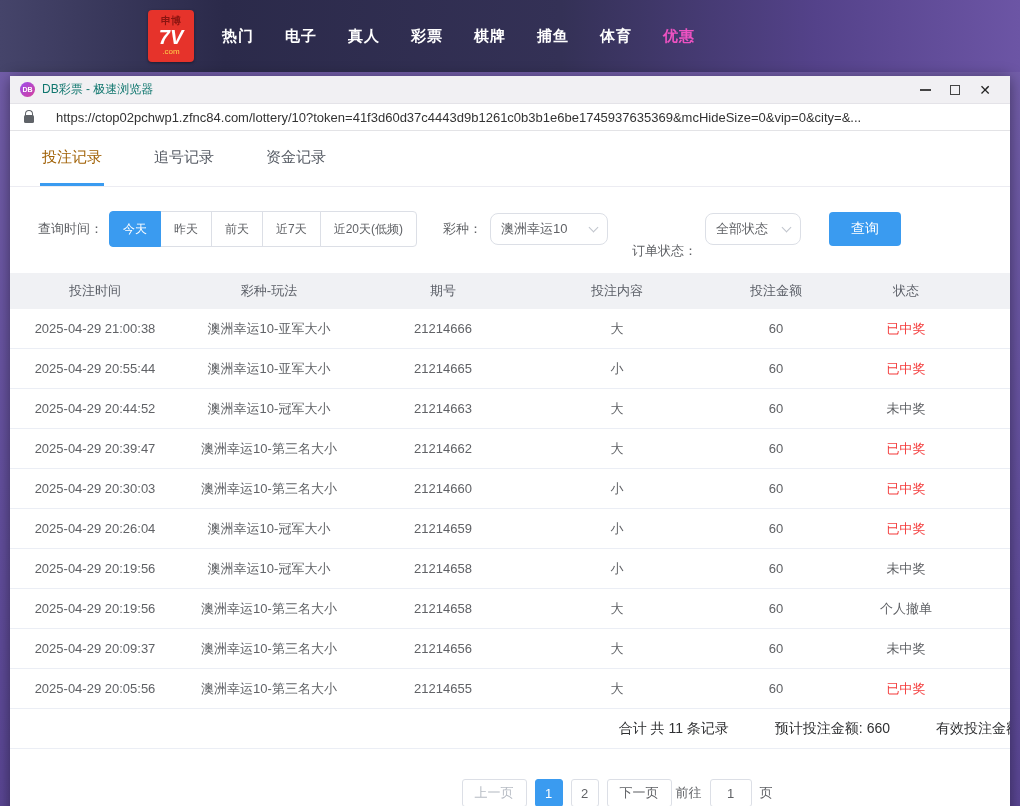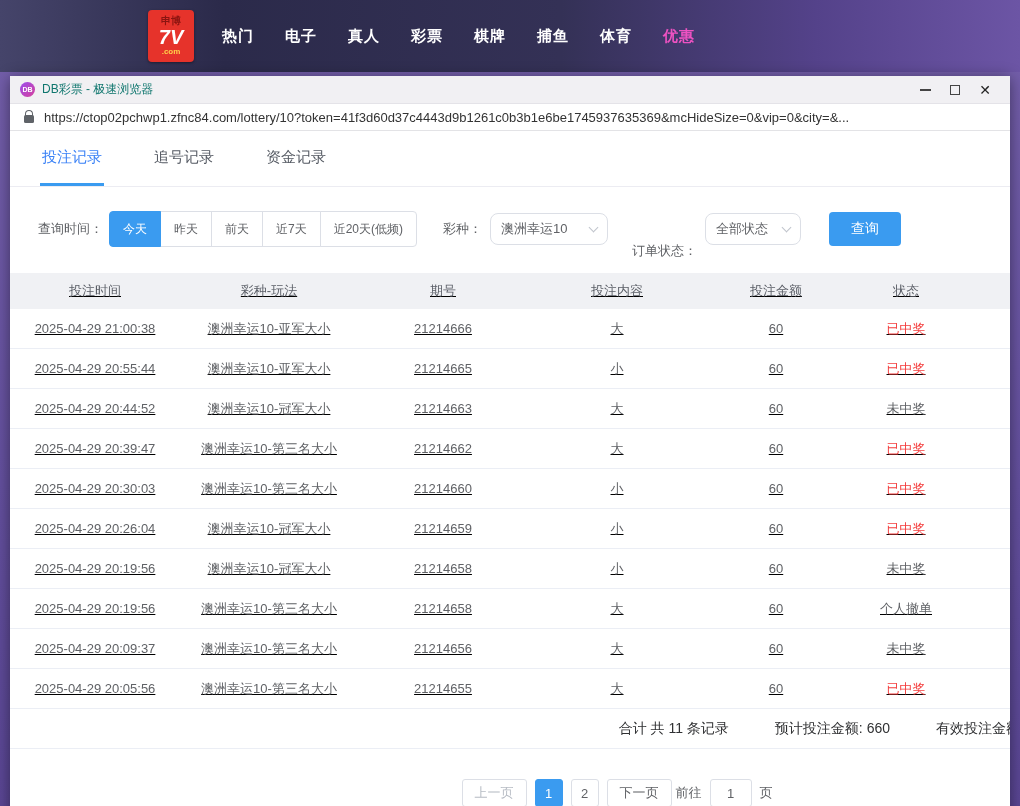--- a/index.html
+++ b/index.html
@@ -16,21 +16,21 @@
     background:linear-gradient(90deg,#45446a 0%,#2b2a4a 22%,#343156 55%,#54428a 80%,#6c55a5 100%);
     display:flex; align-items:center;
   }
   .logo {
     margin-left:148px; width:46px; height:52px; background:#e6332b; border-radius:4px;
     display:flex; flex-direction:column; align-items:center; justify-content:center;
     line-height:1; box-shadow:0 1px 3px rgba(0,0,0,.4);
   }
   .logo .lg-top { font-size:10px; font-weight:bold; color:#8a1410; }
   .logo .lg-main { font-size:20px; font-weight:900; font-style:italic; color:#fff; margin:1px 0; }
-  .logo .lg-sub { font-size:8px; font-weight:bold; color:#ffd24a; }
+  .logo .lg-sub { font-size:8px; font-weight:normal; color:#ffd24a; }
   .nav-items { display:flex; margin-left:28px; }
   .nav-item {
     color:#fff; font-size:15px; font-weight:bold; letter-spacing:1px;
     margin-right:31px; padding:6px 0; cursor:pointer; white-space:nowrap;
   }
   .nav-item.hl { color:#ee52c2; }
 
   
   .window {
     position:absolute; left:10px; top:76px; width:1000px; height:744px;
@@ -49,36 +49,36 @@
   }
   .win-title { font-size:12px; color:#0f766e; }
   .win-controls { margin-left:auto; display:flex; align-items:center; }
   .win-btn { width:30px; height:22px; display:flex; align-items:center; justify-content:center; cursor:pointer; }
   .ic-min { width:11px; height:2px; background:#444; }
   .ic-max { width:10px; height:10px; border:1.4px solid #444; }
   .ic-close { font-size:14px; color:#222; line-height:1; }
 
   .urlbar {
     height:27px; background:#fff; border-bottom:1px solid #e3e3e6;
-    display:flex; align-items:center; padding:0 12px; flex:none;
+    display:flex; align-items:center; padding:0 12px; flex:none;gap:12px;
   }
   .lock { position:relative; width:10px; height:8px; background:#5f6368; border-radius:1.5px; margin:3px 10px 0 2px; flex:none; }
   .lock::before { content:""; position:absolute; left:1px; top:-5px; width:6px; height:6px;
     border:1.5px solid #5f6368; border-bottom:none; border-radius:4px 4px 0 0; }
   .url-text { font-size:13px; color:#333; white-space:nowrap; overflow:hidden; }
 
   .content { flex:1; background:#fff; overflow:hidden; position:relative; }
 
   
   .tabs { display:flex; height:56px; border-bottom:1px solid #ececf2; padding-left:30px; }
   .tab {
     display:flex; align-items:center; font-size:15px; color:#555a63;
     margin-right:48px; border-bottom:3px solid transparent; padding:0 2px; cursor:pointer;
   }
-  .tab.active { color:#3b82f6; border-bottom-color:#3a9bf0; }
+  .tab.active { color:#a16207; border-bottom-color:#3a9bf0; }
 
   
   .filters { display:flex; align-items:center; margin:24px 0 0 28px; font-size:13px; color:#606266; height:36px; }
   .f-label { white-space:nowrap; }
   .btn-group { display:flex; margin-left:6px; }
   .time-btn {
     height:36px; padding:0 13px; background:#fff; border:1px solid #dcdfe6;
     color:#606266; font-size:12px; margin-left:-1px; cursor:pointer;
     font-family:inherit; position:relative;
   }
@@ -95,21 +95,21 @@
   .chevron { width:7px; height:7px; border-right:1.5px solid #c0c4cc; border-bottom:1.5px solid #c0c4cc;
     transform:rotate(45deg); margin-top:-4px; flex:none; }
   .ml26 { margin-left:26px; }
   .ml24 { margin-left:24px;margin-top:44px; }
   .search-btn {
     margin-left:28px; width:72px; height:34px; background:#3a9bf0; border:none; border-radius:4px;
     color:#fff; font-size:14px; cursor:pointer; font-family:inherit;
   }
 
   
-  .table { margin-top:26px;text-decoration:underline; }
+  .table { margin-top:26px; }
   .thead { display:flex; height:36px; align-items:center; background:#f0f1f4; color:#5a5e66; font-size:13px; }
   .tr { display:flex; height:40px; align-items:center; border-bottom:1px solid #ebeef5; font-size:13px; color:#606266; }
   .th,.td { text-align:center; white-space:nowrap; overflow:hidden; }
   .w1{width:17%} .w2{width:17.8%} .w3{width:17%} .w4{width:17.8%} .w5{width:14%} .w6{width:12%}
   .st-win { color:#f43d3d; }
   .st-lose,.st-cancel { color:#606266; }
 
   
   .summary {
     display:flex; align-items:center; justify-content:flex-end; height:40px;

